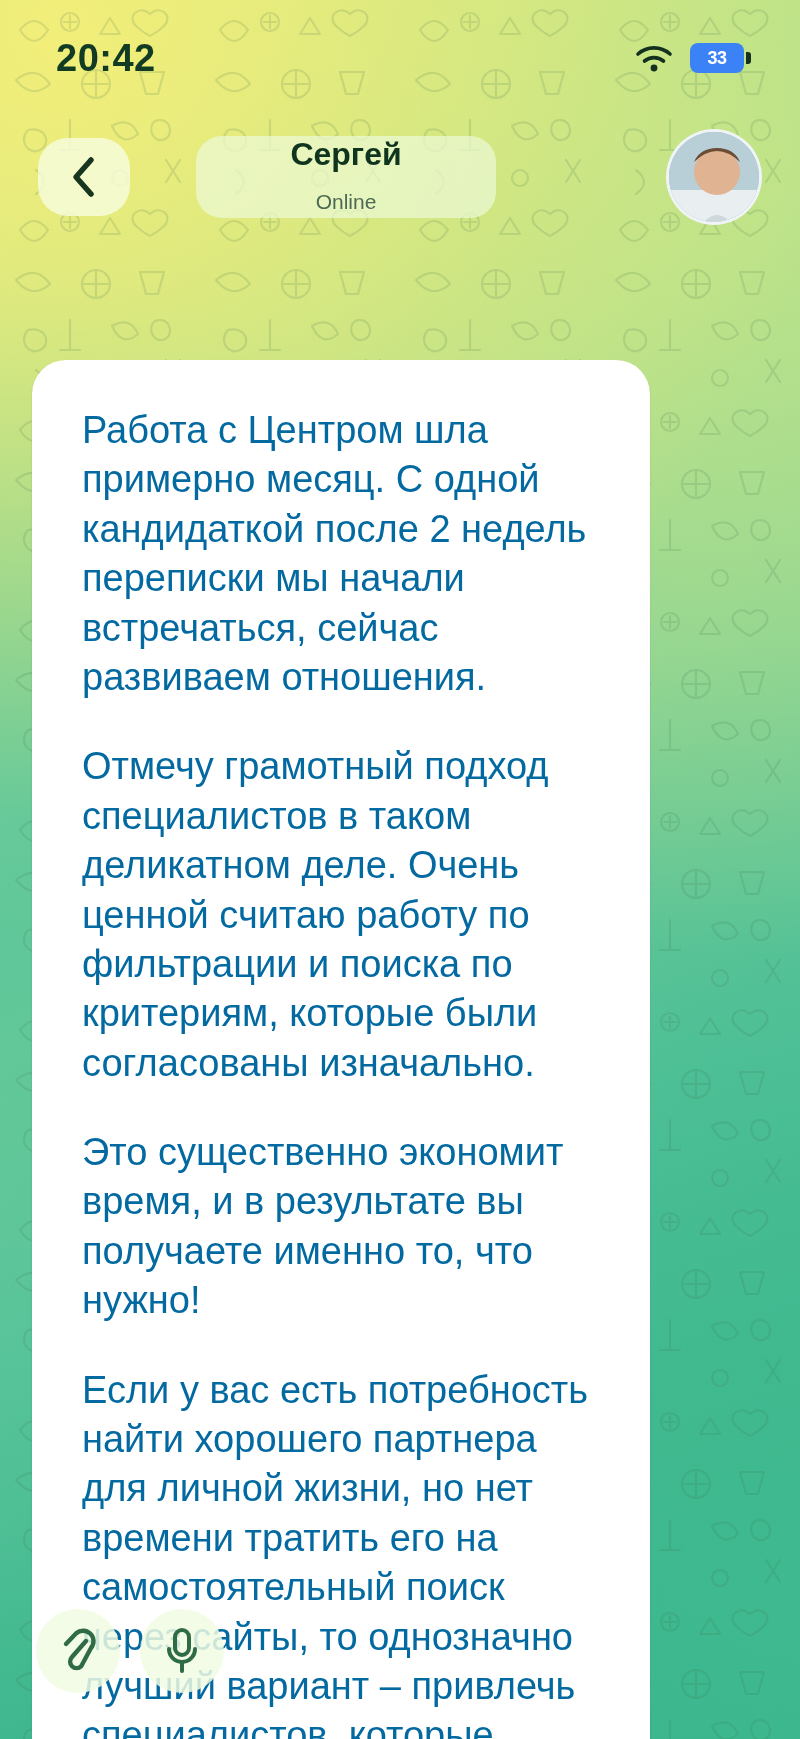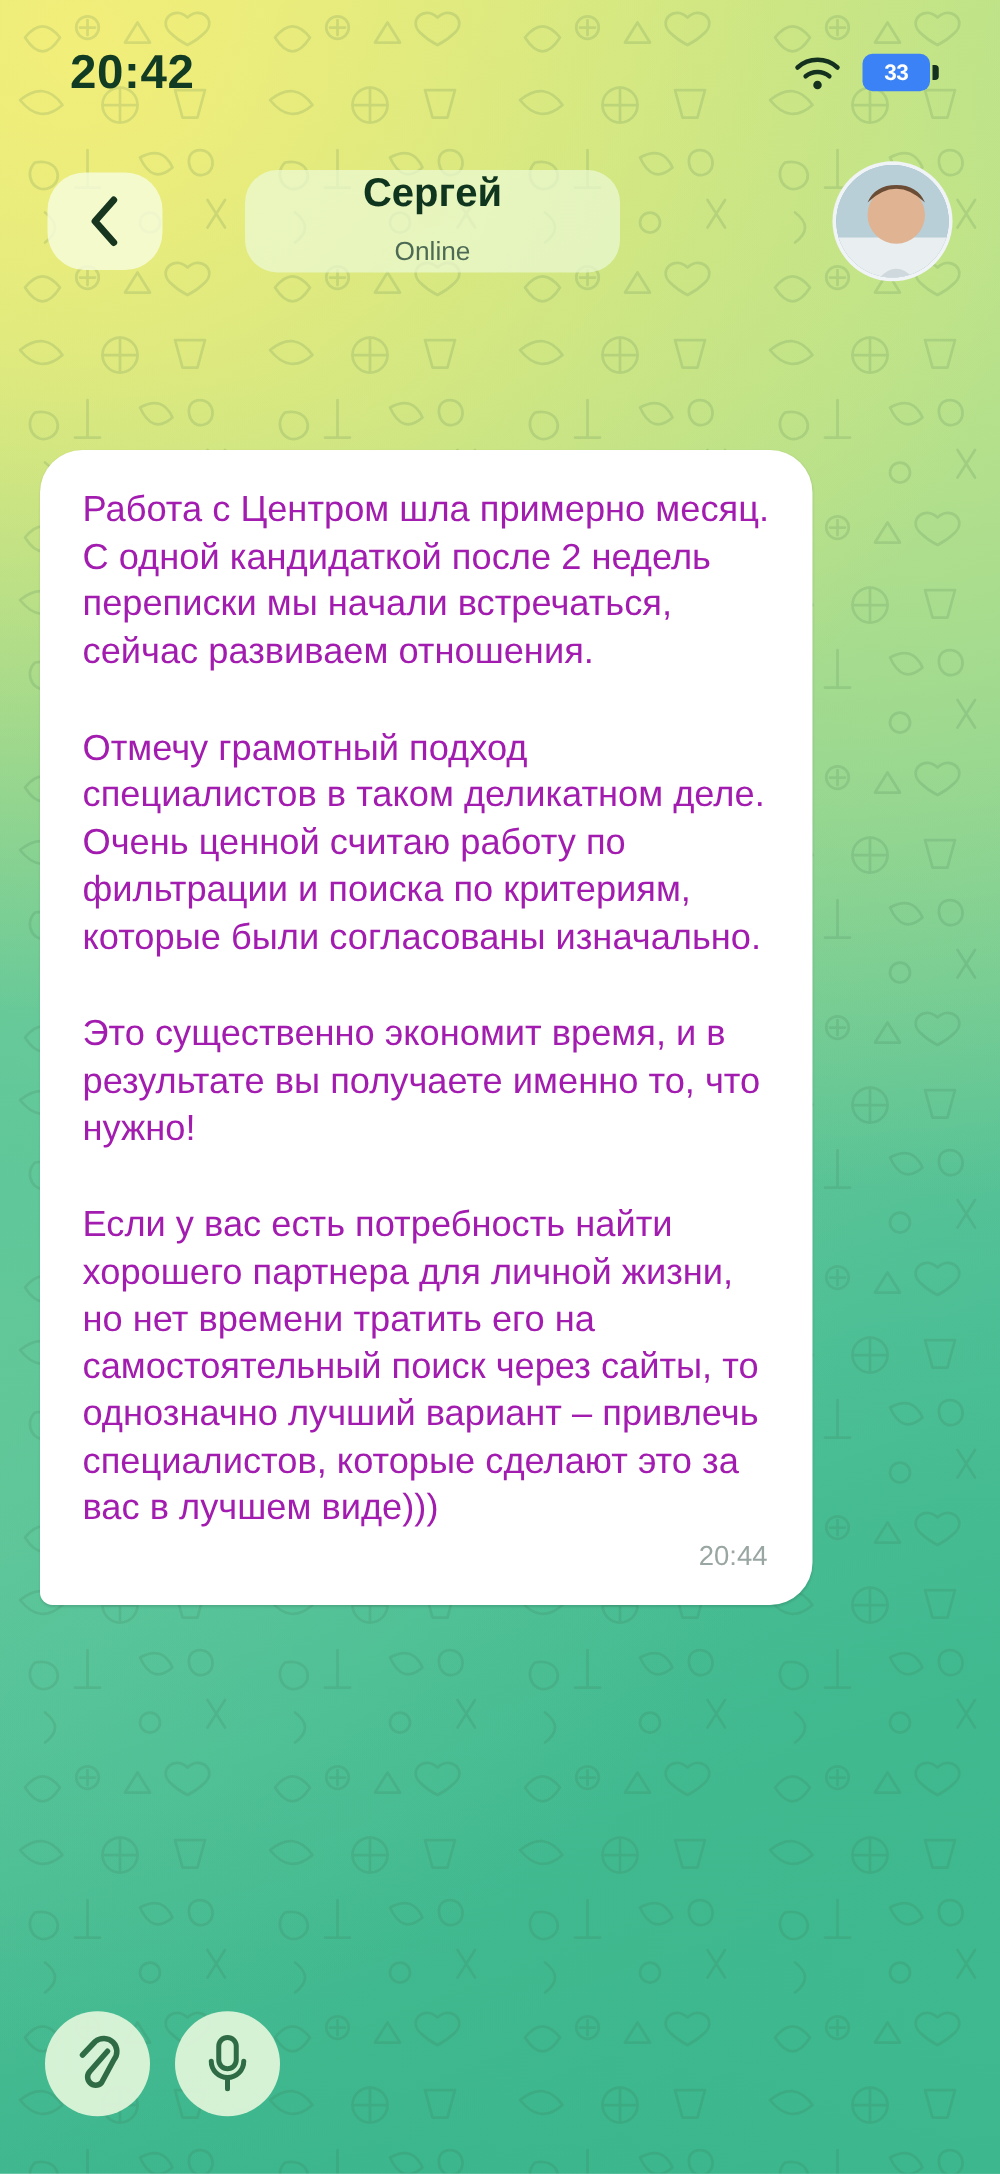--- a/index.html
+++ b/index.html
@@ -141,24 +141,24 @@
   .bubble {
     position: relative;
     background: #ffffff;
     border-radius: 34px;
     border-bottom-left-radius: 10px;
     padding: 30px 34px 26px 34px;
     max-width: 618px;
     box-shadow: 0 1px 2px rgba(0,0,0,0.12);
   }
   .bubble p {
-    font-size: 29px;
+    font-size: 38px;
     line-height: 1.30;
-    color: #a21caf;
-    margin: 0;
+    color: #0369a1;
+    margin: 16px;
   }
   .bubble p + p { margin-top: 40px; }
   .msg-time {
     text-align: right;
     font-size: 22px;
     color: #9aa6a3;
     margin-top: 6px;
     padding-right: 2px;
   }
 

